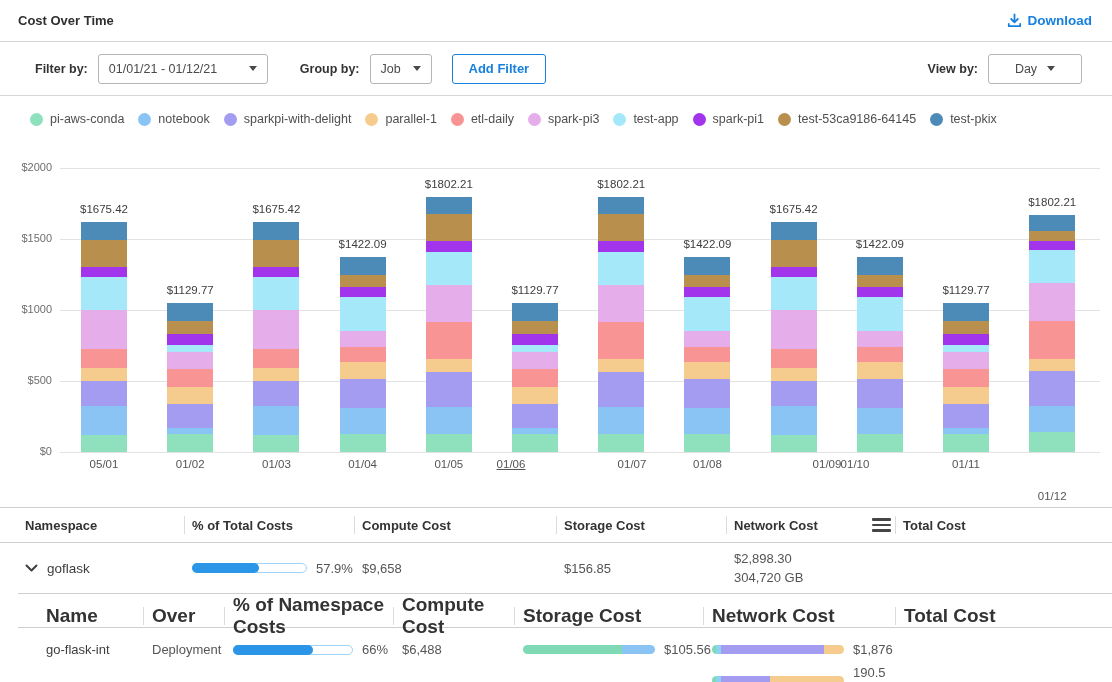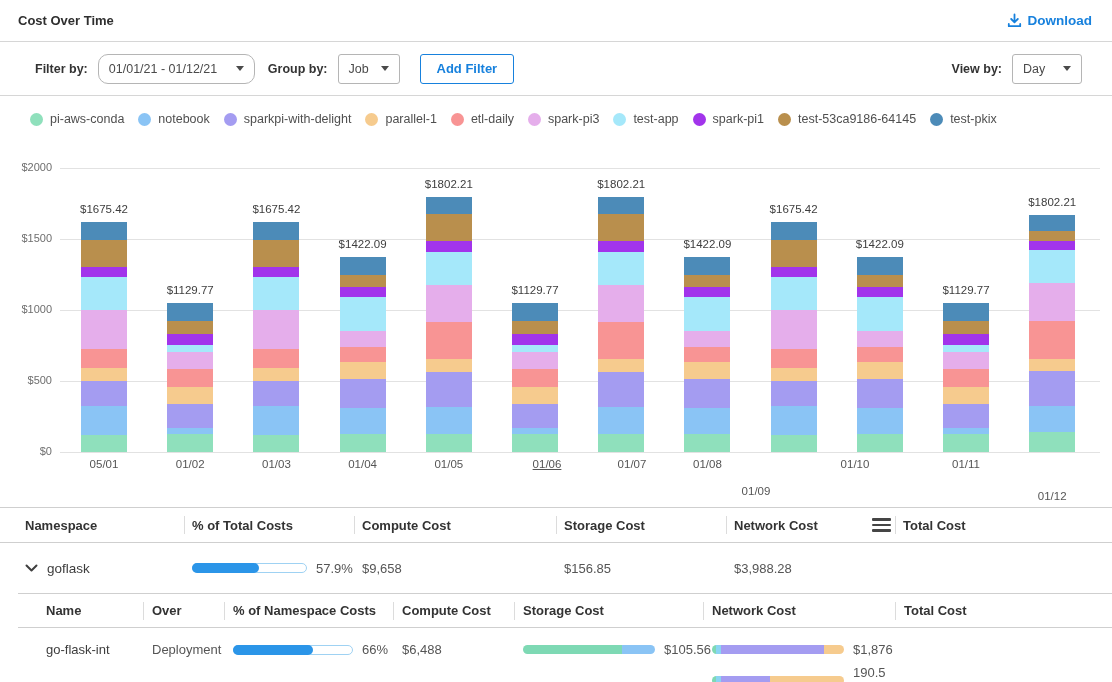--- a/index.html
+++ b/index.html
@@ -11,23 +11,23 @@
   .title { font-size:13px; font-weight:bold; color:#2f2f2f; }
   .download { margin-left:auto; display:flex; align-items:center; gap:6px; color:#1781dd;
     font-weight:bold; font-size:13.5px; cursor:pointer; text-decoration:none; }
 
   
   .filter-bar { height:54px; border-bottom:1px solid #d6d6d6; display:flex; align-items:center; padding:0 30px 0 35px; }
   .flabel { font-size:12.5px; font-weight:bold; color:#333; margin-right:10px; white-space:nowrap; }
   .select { border:1px solid #b5b5b5; border-radius:3px; height:30px; display:flex; align-items:center;
     justify-content:space-between; padding:0 10px; font-size:12.5px; color:#4a4a4a; gap:10px; background:#fff; cursor:pointer; }
   .caret { width:0; height:0; border-left:4.5px solid transparent; border-right:4.5px solid transparent; border-top:5px solid #4a4a4a; }
-  .sel-date { width:157px; margin-right:13px;border-radius:10px; }
+  .sel-date { width:170px; margin-right:32px; }
   .sel-job  { width:62px;  margin-right:20px; }
-  .sel-day  { width:70px; }
+  .sel-day  { width:94px;justify-content:center; }
   .add-filter { height:30px; padding:0 16px; border:1px solid #1781dd; color:#1781dd; border-radius:3px;
     font-weight:bold; font-size:13px; background:#fff; cursor:pointer; font-family:inherit; }
   .spacer { flex:1; }
 
   
   .legend { height:46px; display:flex; align-items:center; padding-left:30px; gap:24px; font-size:12.5px; color:#4f4f4f; }
   .legend-item { display:flex; align-items:center; gap:7px; cursor:pointer; white-space:nowrap; }
   .dot { width:13px; height:13px; border-radius:50%; flex:0 0 auto; }
 
   
@@ -55,21 +55,21 @@
   .pct-cell { display:flex; align-items:center; gap:9px; }
   .pill { height:10px; border:1px solid #9fd2f3; border-radius:6px; background:#fff; position:relative; }
   .pill-main { width:115px; }
   .pill-nested { width:120px; }
   .pill-fill { position:absolute; left:-1px; top:-1px; bottom:-1px; border-radius:6px; background:#2b95e8; }
   .two-line { line-height:19px; }
 
   
   .nested { margin-left:18px; border-top:1px solid #cfcfcf; }
   .grid-nested { display:grid; grid-template-columns:106px 81px 169px 121px 189px 192px 1fr; padding-left:28px; }
-  .thead2 { height:34px; align-items:center; font-size:13px; font-weight:bold; color:#333; border-bottom:1px solid #cfcfcf; }
+  .thead2 { height:34px; align-items:center; font-size:19px; font-weight:bold; color:#333; border-bottom:1px solid #cfcfcf; }
   .thead2 .cell { position:relative; }
   .thead2 .cell.sep::before { content:""; position:absolute; left:-9px; top:50%; transform:translateY(-50%);
     width:1px; height:18px; background:#dcdcdc; }
   .row-nested { height:58px; font-size:13px; color:#555; align-items:start; padding-top:14px; }
   .row-nested .name { color:#3d3d3d; }
   .bar-cell { display:flex; align-items:center; gap:9px; }
   .minibar { width:132px; height:9px; border-radius:5px; overflow:hidden; display:flex; flex:0 0 auto; }
   .minibar > div { height:100%; }
   .net-rows { display:flex; flex-direction:column; gap:8px; }
 </style>
@@ -240,21 +240,21 @@
       <div style="height: 11.076px; background: rgb(162, 52, 235);"></div>
       <div style="height: 7.384px; background: rgb(165, 232, 250);"></div>
       <div style="height: 16.756px; background: rgb(229, 174, 235);"></div>
       <div style="height: 18.318px; background: rgb(248, 148, 148);"></div>
       <div style="height: 16.756px; background: rgb(246, 203, 142);"></div>
       <div style="height: 23.43px; background: rgb(164, 156, 241);"></div>
       <div style="height: 6.674px; background: rgb(138, 196, 245);"></div>
       <div style="height: 17.75px; background: rgb(143, 224, 188);"></div>
     </div>
     <div class="bar-label" style="left: 487px; top: 141.758px;">$1129.77</div>
-    <div class="xtick" style="left: 504px; text-decoration: underline;">01/06</div>
+    <div class="xtick" style="left: 468px; text-decoration: underline;">01/06</div>
     <div class="bar" style="left: 598.2px; top: 54.968px; height: 255.032px;">
       <div style="height: 16.756px; background: rgb(76, 139, 184);"></div>
       <div style="height: 27.69px; background: rgb(185, 143, 77);"></div>
       <div style="height: 10.65px; background: rgb(162, 52, 235);"></div>
       <div style="height: 32.802px; background: rgb(165, 232, 250);"></div>
       <div style="height: 37.488px; background: rgb(229, 174, 235);"></div>
       <div style="height: 36.778px; background: rgb(248, 148, 148);"></div>
       <div style="height: 13.348px; background: rgb(246, 203, 142);"></div>
       <div style="height: 34.364px; background: rgb(164, 156, 241);"></div>
       <div style="height: 27.406px; background: rgb(138, 196, 245);"></div>
@@ -282,21 +282,21 @@
       <div style="height: 9.656px; background: rgb(162, 52, 235);"></div>
       <div style="height: 33.086px; background: rgb(165, 232, 250);"></div>
       <div style="height: 39.05px; background: rgb(229, 174, 235);"></div>
       <div style="height: 19.312px; background: rgb(248, 148, 148);"></div>
       <div style="height: 12.638px; background: rgb(246, 203, 142);"></div>
       <div style="height: 25.418px; background: rgb(164, 156, 241);"></div>
       <div style="height: 28.684px; background: rgb(138, 196, 245);"></div>
       <div style="height: 16.756px; background: rgb(143, 224, 188);"></div>
     </div>
     <div class="bar-label" style="left: 745.6px; top: 60.96px;">$1675.42</div>
-    <div class="xtick" style="left: 713px; margin-top: 27px;">01/09</div>
+    <div class="xtick" style="left: 784px;">01/09</div>
     <div class="bar" style="left: 856.8px; top: 115.176px; height: 194.824px;">
       <div style="height: 18.318px; background: rgb(76, 139, 184);"></div>
       <div style="height: 11.644px; background: rgb(185, 143, 77);"></div>
       <div style="height: 10.082px; background: rgb(162, 52, 235);"></div>
       <div style="height: 33.37px; background: rgb(165, 232, 250);"></div>
       <div style="height: 16.756px; background: rgb(229, 174, 235);"></div>
       <div style="height: 15.052px; background: rgb(248, 148, 148);"></div>
       <div style="height: 16.756px; background: rgb(246, 203, 142);"></div>
       <div style="height: 28.4px; background: rgb(164, 156, 241);"></div>
       <div style="height: 26.696px; background: rgb(138, 196, 245);"></div>
@@ -360,21 +360,22 @@
     </div>
     <div class="pct-cell">
       <span class="pill pill-main">
         <span class="pill-fill" style="width: calc(57.9% + 2px);"></span>
       </span>
       <span>57.9%</span>
     </div>
     <div>$9,658</div>
     <div>$156.85</div>
     <div class="two-line">
-      <div>$3,988.28</div>
+      <div>$2,898.30</div>
+      <div>304,720 GB</div>
     </div>
   </div>
 
   <div class="nested">
     <div class="grid-nested thead2">
       <div class="cell">Name</div>
       <div class="cell sep">Over</div>
       <div class="cell sep">% of Namespace Costs</div>
       <div class="cell sep">Compute Cost</div>
       <div class="cell sep">Storage Cost</div>

